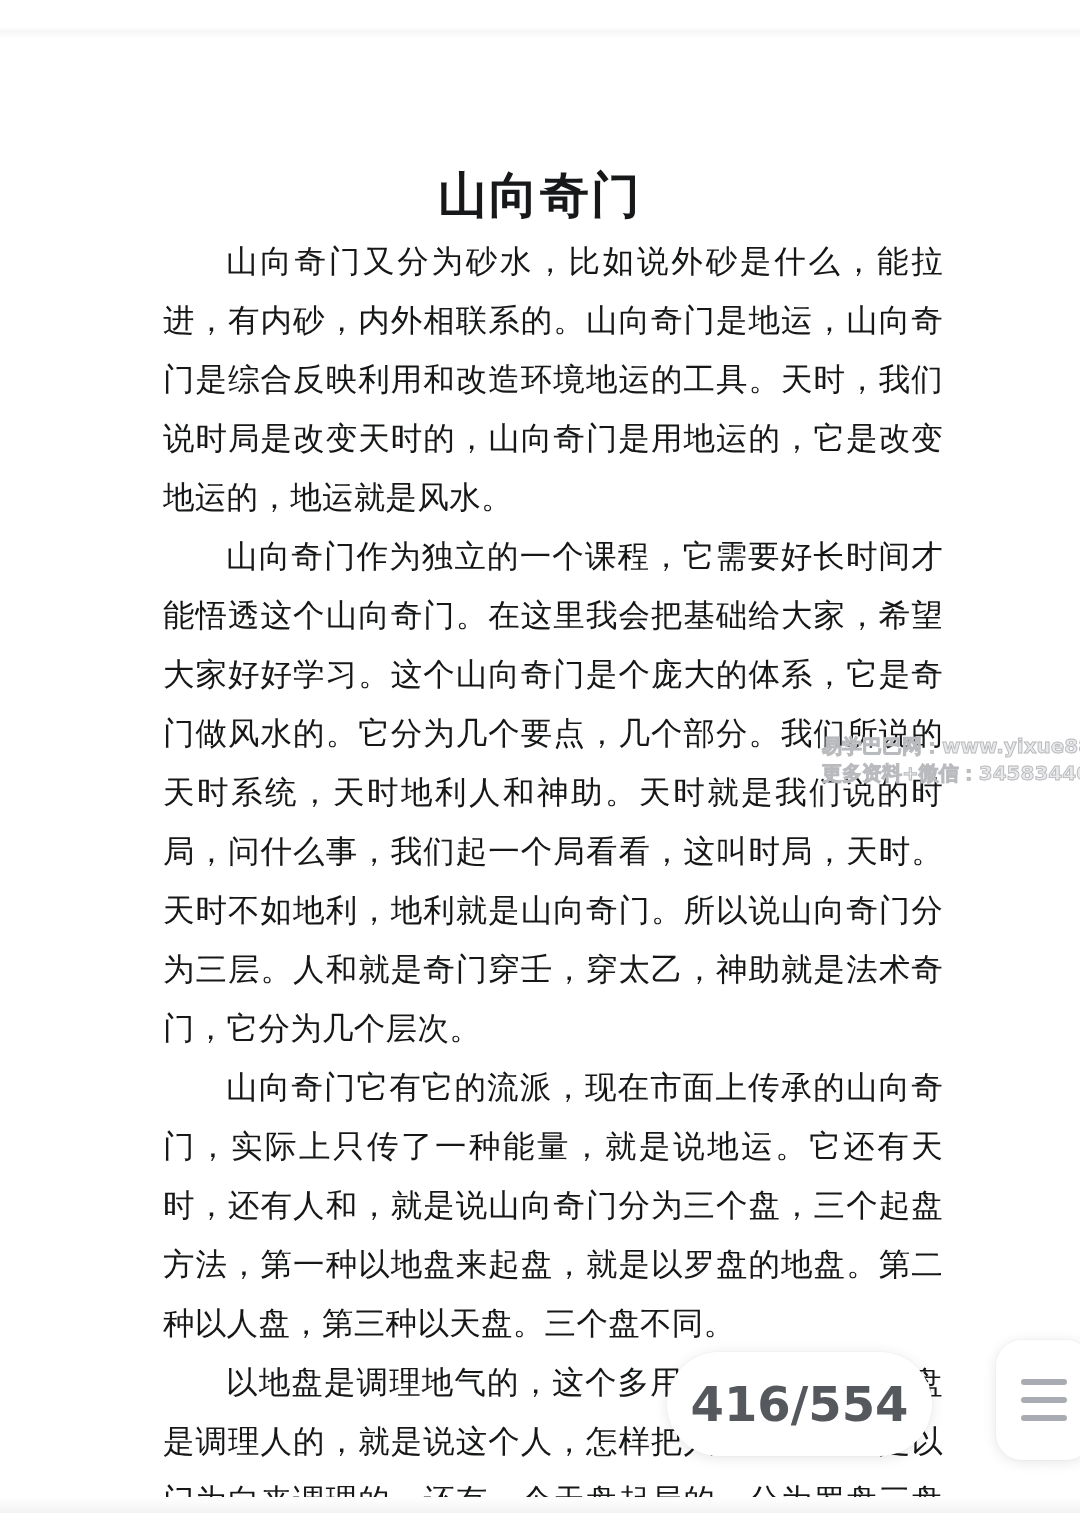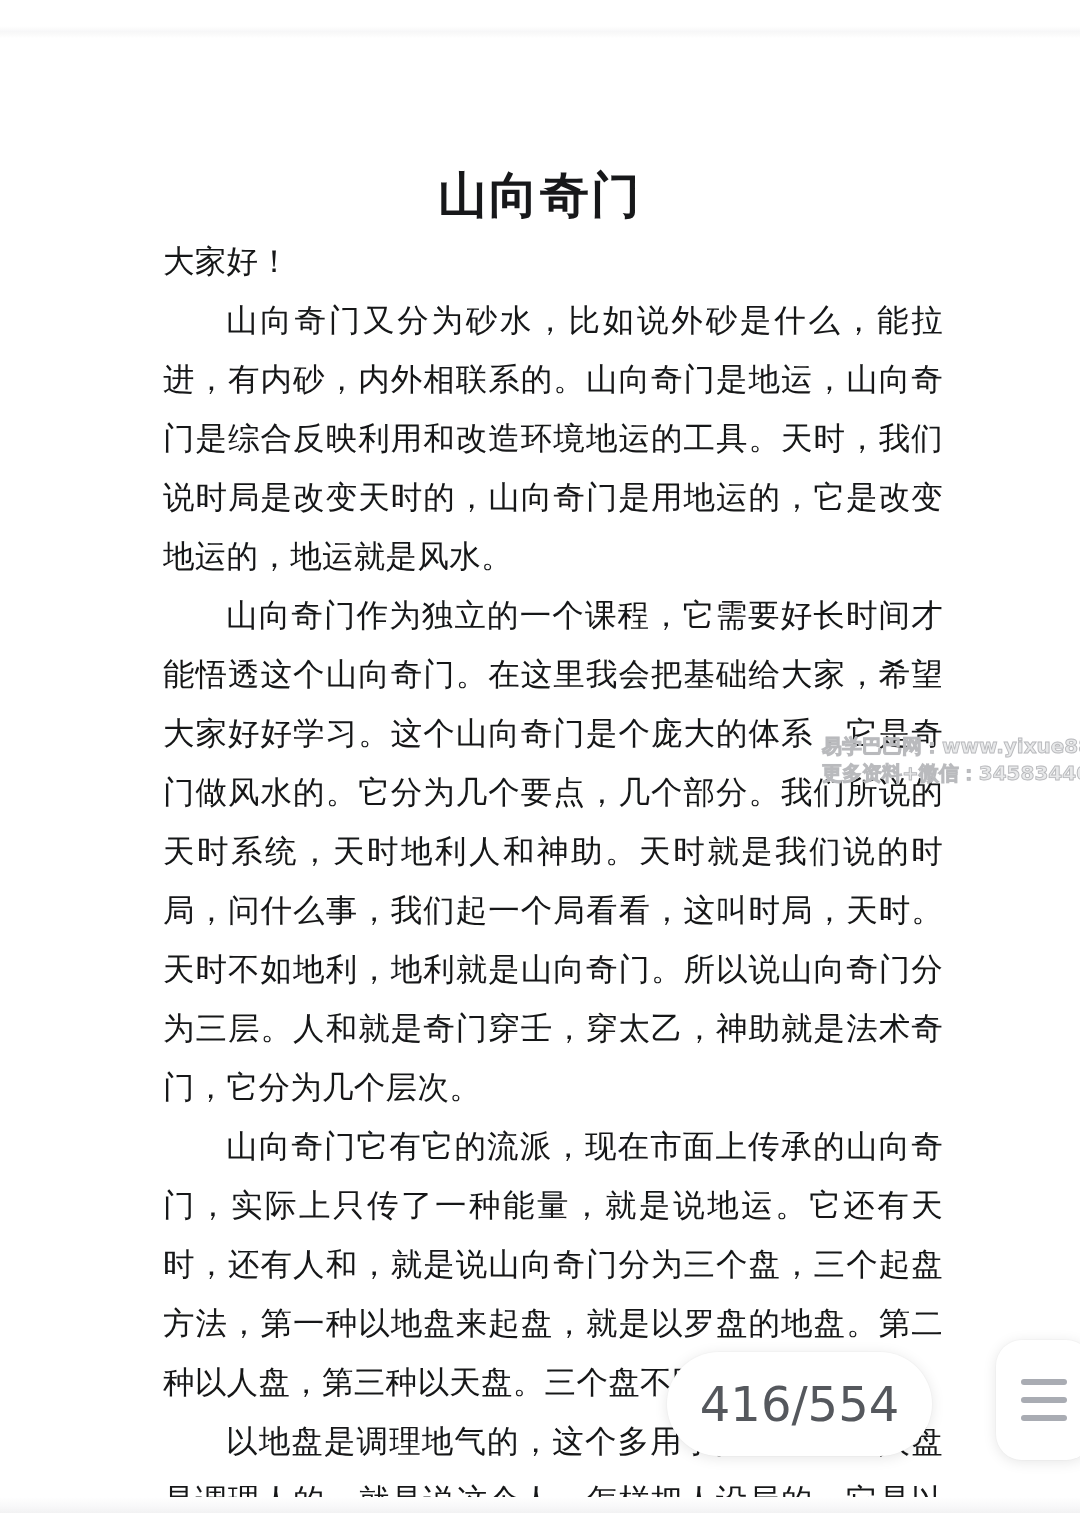--- a/index.html
+++ b/index.html
@@ -110,20 +110,21 @@
     background: #ffffff;
     border-radius: 52px;
     box-shadow: 0 2px 14px rgba(0,0,0,0.10), 0 0 0 1px rgba(0,0,0,0.015);
     display: flex;
     align-items: center;
     justify-content: center;
     font-family: "DejaVu Sans", "Liberation Sans", sans-serif;
     font-size: 48px;
     color: #55585d;
     letter-spacing: 0px;
+    font-weight: bold;
   }
 
   .menu-button {
     position: absolute;
     left: 996px;
     top: 1340px;
     width: 96px;
     height: 120px;
     background: #ffffff;
     border-radius: 26px;
@@ -146,21 +147,20 @@
 
 <div id="reader">
 
   <div class="page-edge-top"></div>
 
   <div class="doc">
 
     <div class="doc-title">山向奇门</div>
 
     <div class="body-text">
-      <p class="">大家好！</p>
       <p class="indent">山向奇门又分为砂水，比如说外砂是什么，能拉进，有内砂，内外相联系的。山向奇门是地运，山向奇门是综合反映利用和改造环境地运的工具。天时，我们说时局是改变天时的，山向奇门是用地运的，它是改变地运的，地运就是风水。</p>
       <p class="indent">山向奇门作为独立的一个课程，它需要好长时间才能悟透这个山向奇门。在这里我会把基础给大家，希望大家好好学习。这个山向奇门是个庞大的体系，它是奇门做风水的。它分为几个要点，几个部分。我们所说的天时系统，天时地利人和神助。天时就是我们说的时局，问什么事，我们起一个局看看，这叫时局，天时。天时不如地利，地利就是山向奇门。所以说山向奇门分为三层。人和就是奇门穿壬，穿太乙，神助就是法术奇门，它分为几个层次。</p>
       <p class="indent">山向奇门它有它的流派，现在市面上传承的山向奇门，实际上只传了一种能量，就是说地运。它还有天时，还有人和，就是说山向奇门分为三个盘，三个起盘方法，第一种以地盘来起盘，就是以罗盘的地盘。第二种以人盘，第三种以天盘。三个盘不同。</p>
       <p class="indent">以地盘是调理地气的，这个多用于阴宅山向。人盘是调理人的，就是说这个人，怎样把人设局的，它是以门为向来调理的。还有一个天盘起局的，分为罗盘三盘起山向局。</p>
 
     </div>
 
     <div class="watermark">
       <div>易学巴巴网：www.yixue88.cn</div>
       <div>更多资料+微信：3458344044</div>

